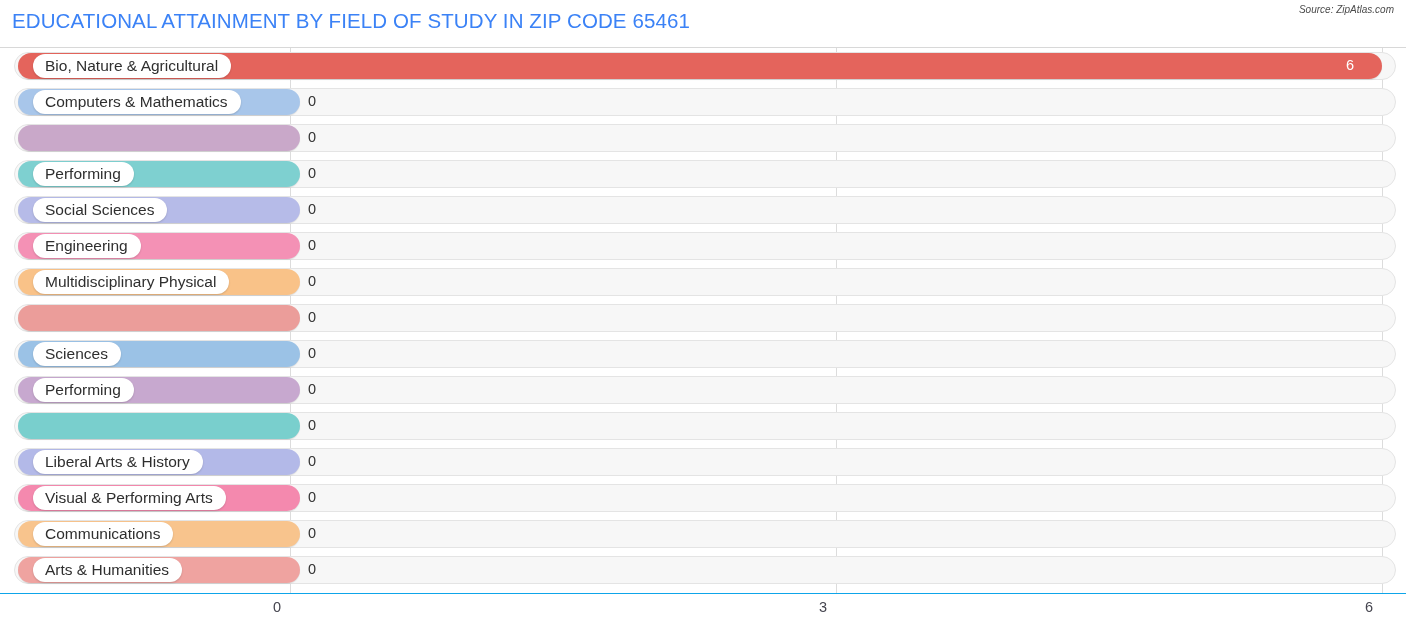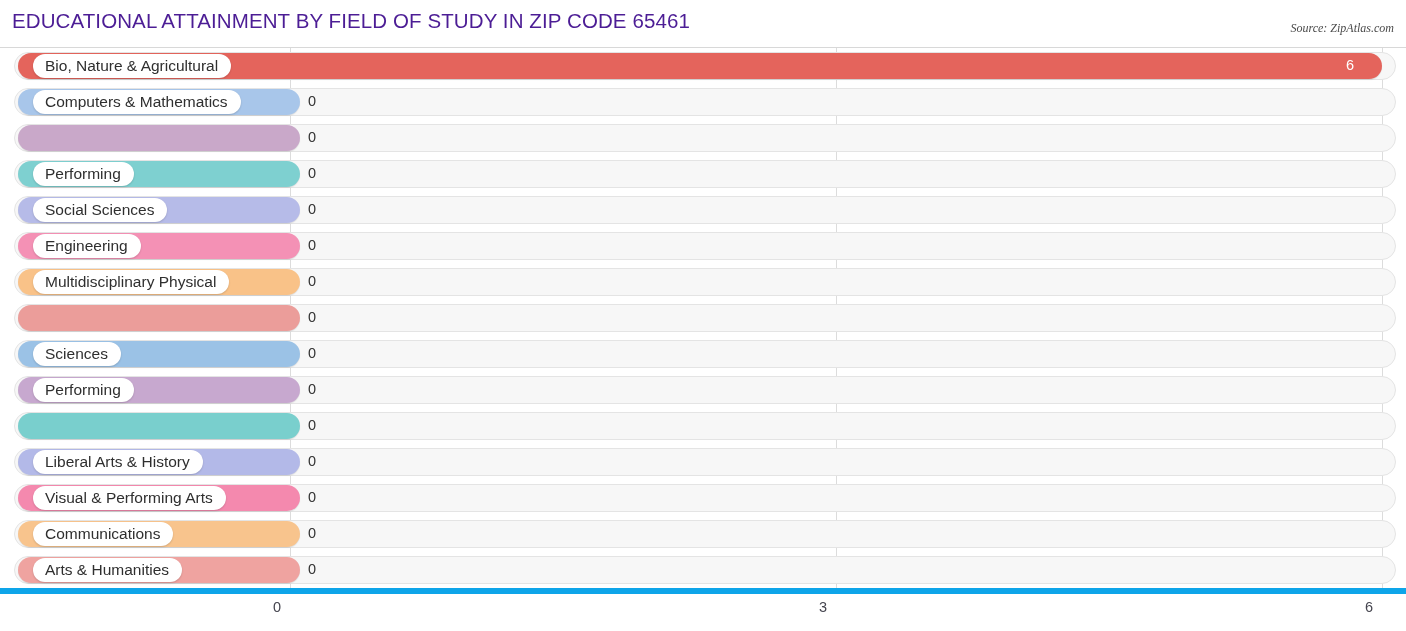--- a/index.html
+++ b/index.html
@@ -21,44 +21,43 @@
     left: 0; top: 0;
     width: 1406px;
     height: 47px;
   }
   .chart-title {
     position: absolute;
     left: 12px;
     top: 9px;
     font-size: 20.5px;
     letter-spacing: .1px;
-    color: #4c1d95;
+    color: #3b82f6;
     font-weight: 400;
     white-space: nowrap;
   }
   .source {
     position: absolute;
     right: 12px;
-    top: 21px;
-    font-size: 12px;
+    top: 4px;
+    font-size: 10px;
     font-style: italic;
     color: #4a4a4a;
     white-space: nowrap;
-    font-family: Liberation Serif, serif;
   }
 
   
   .plot {
     position: absolute;
     left: 0;
     top: 47px;
     width: 1406px;
     height: 547px;
     border-top: 1px solid #d8d8d8;
-    border-bottom: 6px solid #0ea5e9;
+    border-bottom: 1px solid #0ea5e9;
     box-sizing: border-box;
     background: #ffffff;
   }
   .gridlines {
     position: absolute;
     left: 0; top: 0; right: 0; bottom: 0;
     pointer-events: none;
   }
   .gridline {
     position: absolute;

